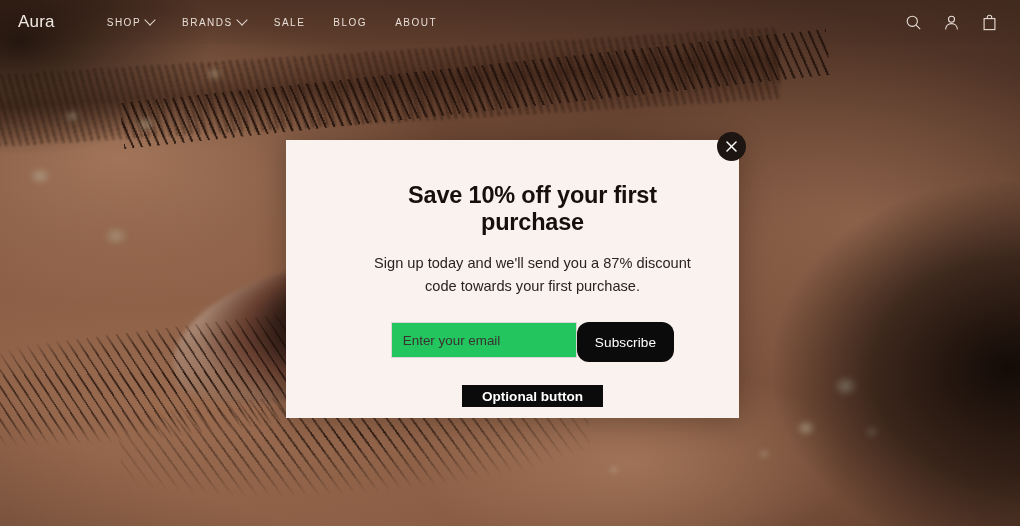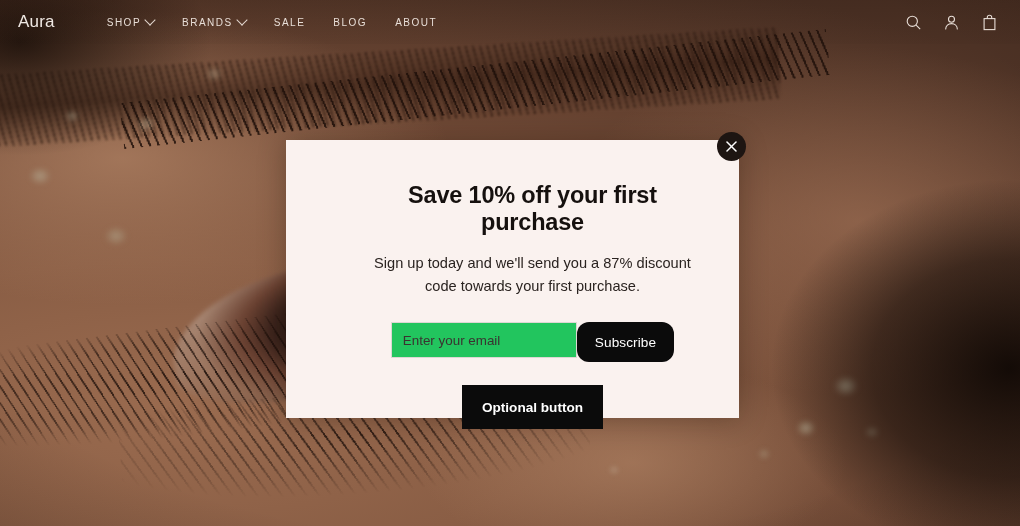--- a/index.html
+++ b/index.html
@@ -263,21 +263,21 @@
     font-family: "Liberation Sans", sans-serif;
     font-size: 13.6px;
     font-weight: normal;
     letter-spacing: .1px;
     padding: 0 18px;
     cursor: pointer;
     border-radius: 12px;
   }
   .optional-btn {
     margin-top: 23px;
-    height: 44px;
+    height: 22px;
     background: #0b0b0b;
     color: #ffffff;
     border: none;
     font-family: "Liberation Sans", sans-serif;
     font-size: 13.6px;
     font-weight: bold;
     padding: 0 20px;
     cursor: pointer;
     border-radius: 0;
   }

